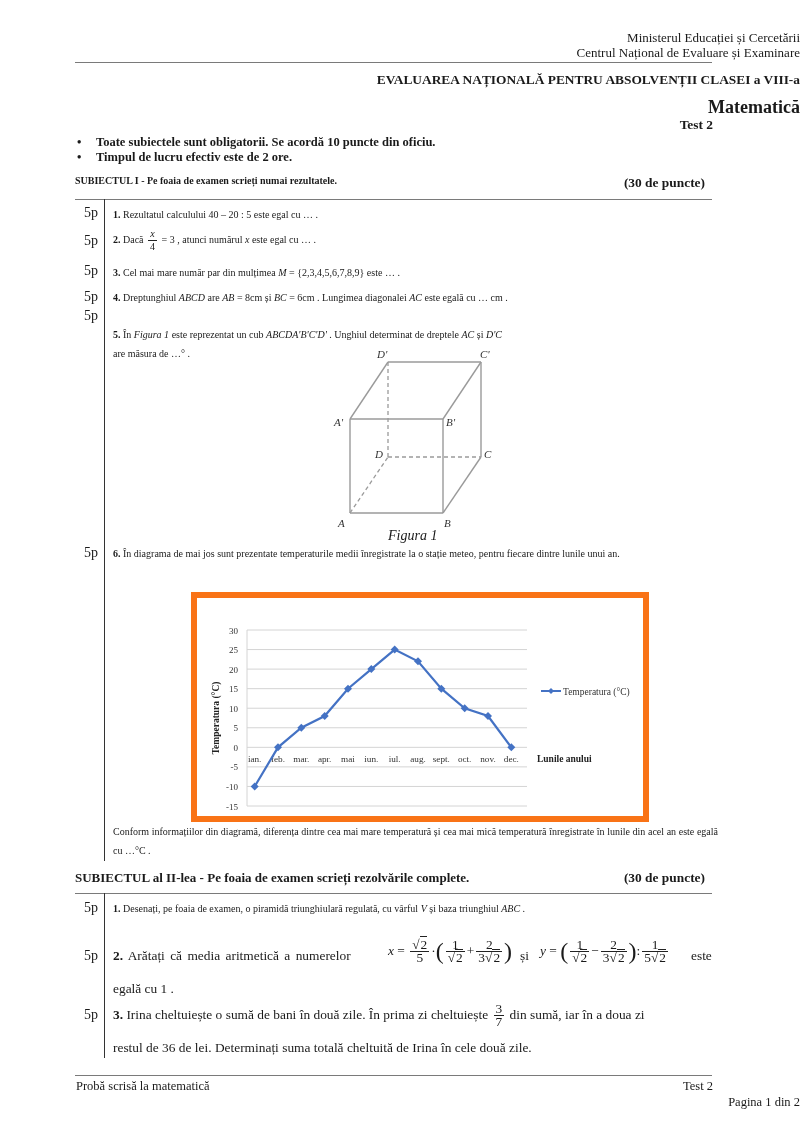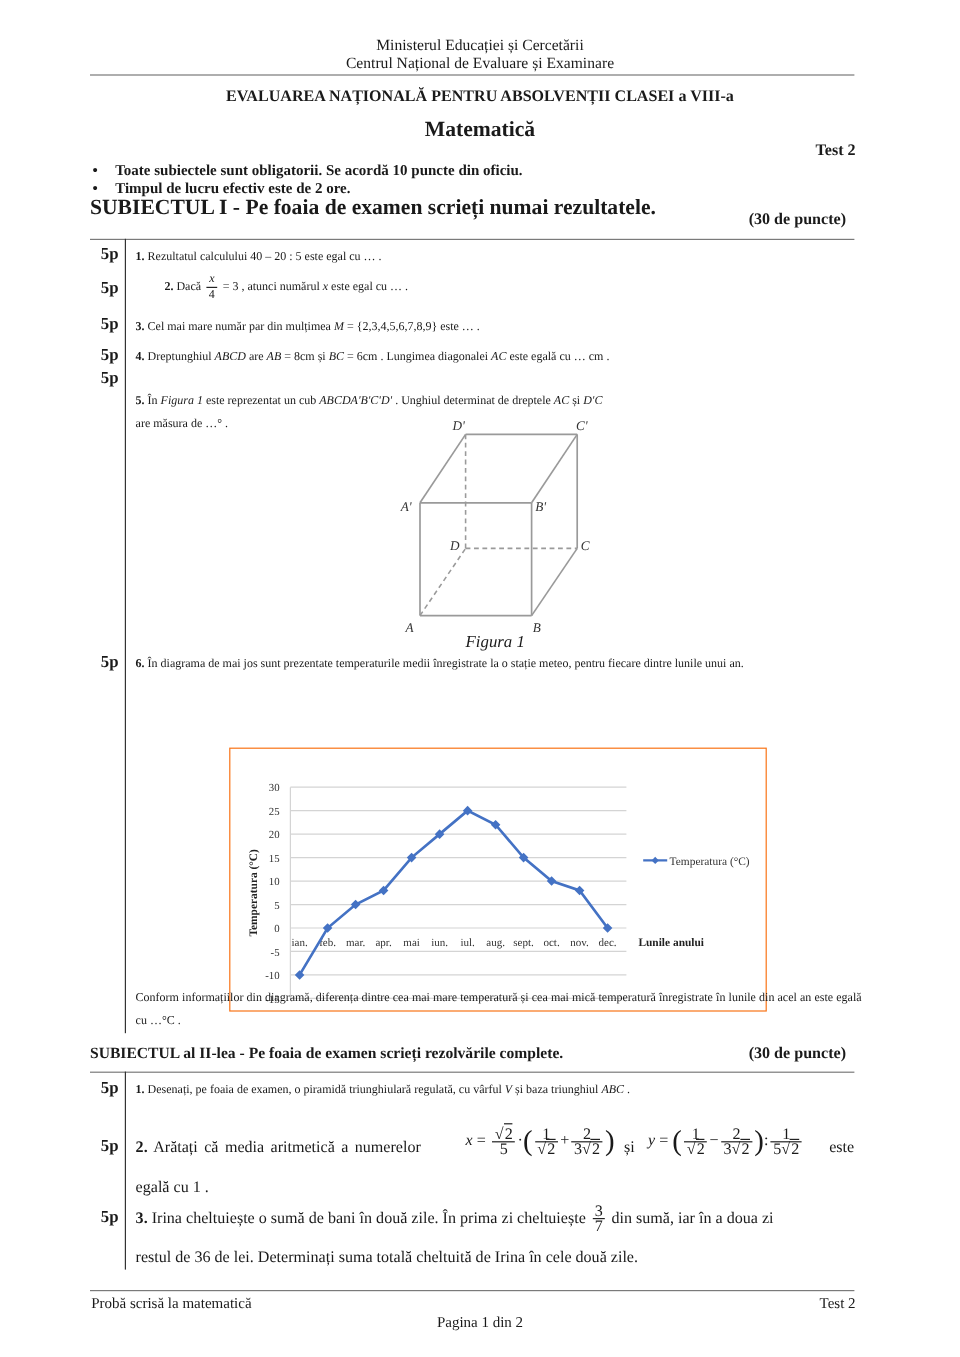--- a/index.html
+++ b/index.html
@@ -1,25 +1,25 @@
 <!DOCTYPE html>
 <html><head>
 <meta charset="utf-8">
 <style>
   html, body { margin: 0; padding: 0; background: #ffffff; }
   body { width: 800px; height: 1131px; position: relative; overflow: hidden;
          font-family: "Liberation Serif", "DejaVu Serif", serif; color: #1a1a1a; font-size: 13.2px; }
   .abs { position: absolute; }
-  .center { text-align: center; left: 0; width: 800px; }
+  .center { text-align: right; left: 0; width: 800px; }
   .hdr { font-size: 13px; line-height: 15px; }
   .hrule { position: absolute; left: 75px; width: 637px; height: 0; border-top: 1.5px solid #7a7a7a; }
   .bold { font-weight: bold; }
   .ital { font-style: italic; }
   .vline { position: absolute; left: 104px; width: 0; border-left: 1px solid #333; }
-  .pts { position: absolute; left: 84px; width: 18px; font-weight: bold; font-size: 14px; }
+  .pts { position: absolute; left: 84px; width: 18px; font-weight: normal; font-size: 14px; }
   .q { position: absolute; left: 113px; width: 605px; font-size: 10px; line-height: 19px; }
   .q b { font-weight: bold; }
   .justify { text-align: justify; }
   .frac { display: inline-block; vertical-align: middle; text-align: center; font-style: normal; line-height: 12px; margin: 0 2px; }
   .frac > span { display: block; padding: 0 2px; }
   .frac > span.num { border-bottom: 1px solid #222; }
   .m { font-style: italic; }
   .paren { font-size: 24px; vertical-align: middle; font-weight: 200; }
   .sqrt { border-top: 1px solid #222; padding-left: 1px; }
   .bullet { position: absolute; left: 77px; font-weight: bold; font-size: 12.5px; }
@@ -33,32 +33,32 @@
 <div class="hrule" style="top:62px;"></div>
 <div class="abs center bold" style="top:72px; font-size:13.4px;">EVALUAREA NAȚIONALĂ PENTRU ABSOLVENȚII CLASEI a VIII-a</div>
 <div class="abs center bold" style="top:97px; font-size:18px;">Matematică</div>
 <div class="abs bold" style="top:117px; right:87px; font-size:13.4px;">Test 2</div>
 
 <div class="bullet" style="top:135px;">•</div>
 <div class="abs bold" style="top:135px; left:96px; font-size:12.5px;text-align:right;">Toate subiectele sunt obligatorii. Se acordă 10 puncte din oficiu.</div>
 <div class="bullet" style="top:150px;">•</div>
 <div class="abs bold" style="top:150px; left:96px; font-size:12.5px;">Timpul de lucru efectiv este de 2 ore.</div>
 
-<div class="abs bold" style="top:162px; left:75px; font-size:18px;text-align:center;">SUBIECTUL I - Pe foaia de examen scrieți numai rezultatele.</div>
+<div class="abs bold" style="top:175px; left:75px; font-size:10px;text-align:center;">SUBIECTUL I - Pe foaia de examen scrieți numai rezultatele.</div>
 <div class="abs bold" style="top:175px; right:95px; font-size:13.4px;">(30 de puncte)</div>
 <div class="hrule" style="top:199px;"></div>
 <div class="vline" style="top:199px; height:662px;"></div>
 
 <div class="pts" style="top:205px;">5p</div>
 <div class="q" style="top:205px;">
   <b>1.</b><span> Rezultatul calculului </span><span>40 – 20 : 5</span><span> este egal cu … .</span>
 </div>
 
 <div class="pts" style="top:233px;">5p</div>
-<div class="q" style="top:225px; line-height:30px;margin-left:24px;">
+<div class="q" style="top:225px; line-height:30px;">
   <b>2.</b><span> Dacă </span><span class="frac"><span class="num m">x</span><span>4</span></span><span> = 3</span><span> , atunci numărul </span><span class="m">x</span><span> este egal cu … .</span>
 </div>
 
 <div class="pts" style="top:263px;">5p</div>
 <div class="q" style="top:263px;">
   <b>3.</b><span> Cel mai mare număr par din mulțimea </span><span class="m">M</span><span> = {2,3,4,5,6,7,8,9}</span><span> este … .</span>
 </div>
 
 <div class="pts" style="top:289px;">5p</div>
 <div class="q" style="top:288px;">
@@ -101,21 +101,21 @@
     <text x="57" y="18">D'</text>
   </g>
 </svg>
 <div class="abs ital" style="top:528px; left:388px; font-size:14px;">Figura 1</div>
 
 <div class="pts" style="top:545px;">5p</div>
 <div class="q justify" style="top:544px;">
   <b>6.</b><span> În diagrama de mai jos sunt prezentate temperaturile medii înregistrate la o stație meteo, pentru fiecare dintre lunile unui an.</span>
 </div>
 
-<div class="abs" style="left:191px; top:623px; width:446px; height:218px; border:1px solid #f97316;">
+<div class="abs" style="left:191px; top:592px; width:446px; height:218px; border:6px solid #f97316;">
   <svg width="446" height="218" id="chart-svg">
       <line x1="50" x2="330" y1="32" y2="32" stroke="#d4d4d4" stroke-width="1"></line>
       <text x="41" y="35.5" text-anchor="end" font-size="9" fill="#333">30</text>
       <line x1="50" x2="330" y1="51.55555555555556" y2="51.55555555555556" stroke="#d4d4d4" stroke-width="1"></line>
       <text x="41" y="55.05555555555556" text-anchor="end" font-size="9" fill="#333">25</text>
       <line x1="50" x2="330" y1="71.11111111111111" y2="71.11111111111111" stroke="#d4d4d4" stroke-width="1"></line>
       <text x="41" y="74.61111111111111" text-anchor="end" font-size="9" fill="#333">20</text>
       <line x1="50" x2="330" y1="90.66666666666666" y2="90.66666666666666" stroke="#d4d4d4" stroke-width="1"></line>
       <text x="41" y="94.16666666666666" text-anchor="end" font-size="9" fill="#333">15</text>
       <line x1="50" x2="330" y1="110.22222222222221" y2="110.22222222222221" stroke="#d4d4d4" stroke-width="1"></line>

